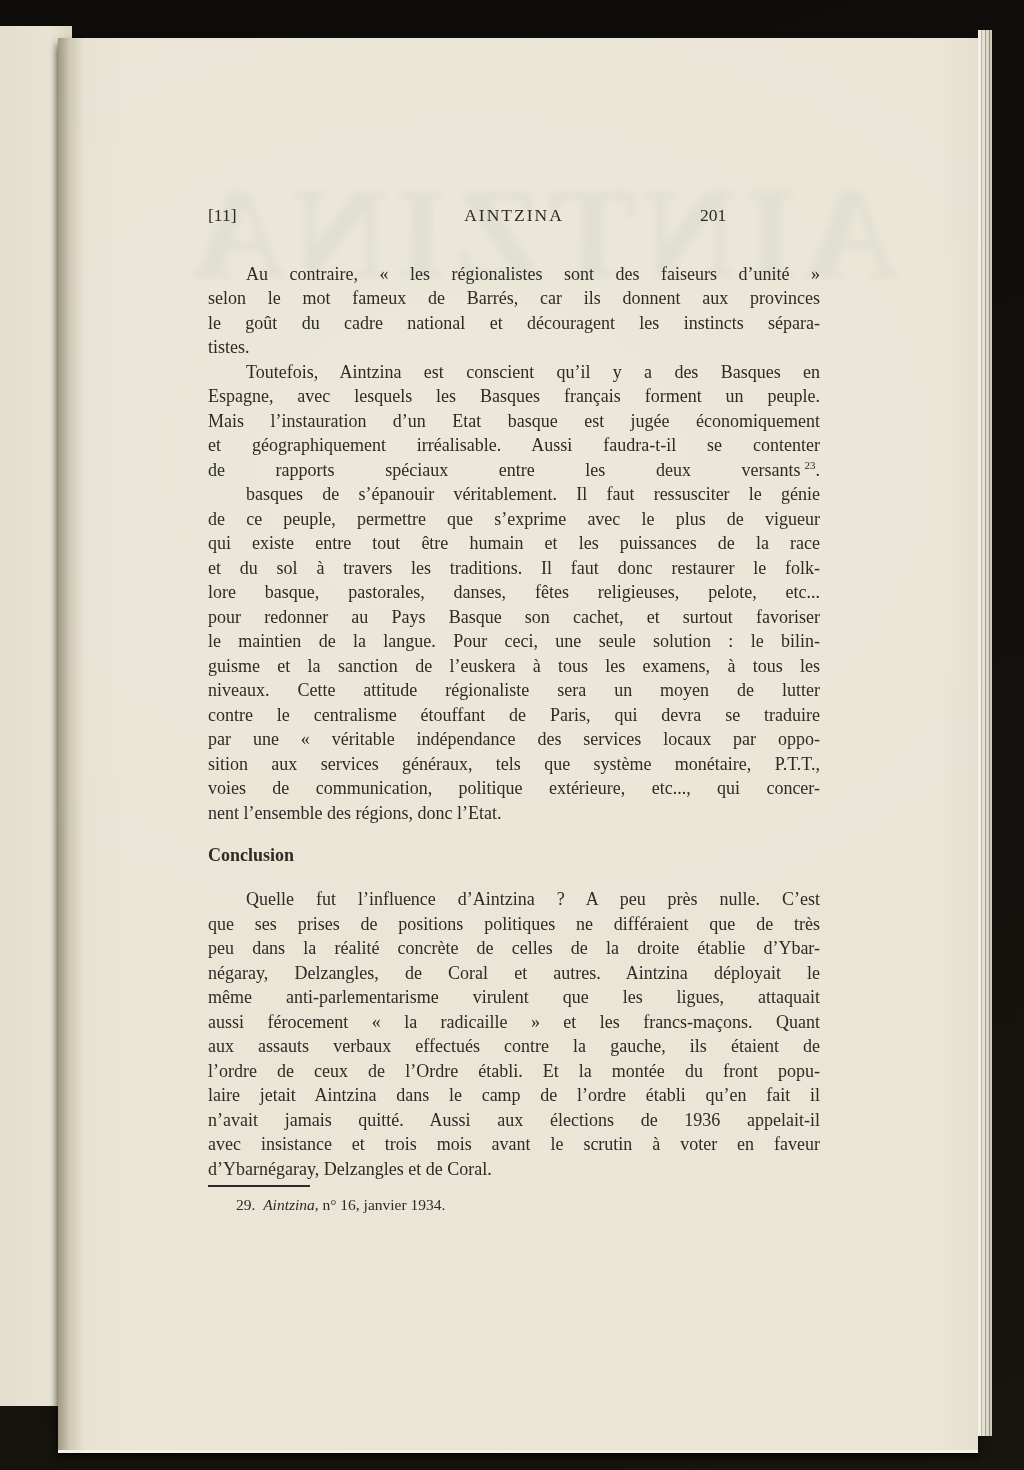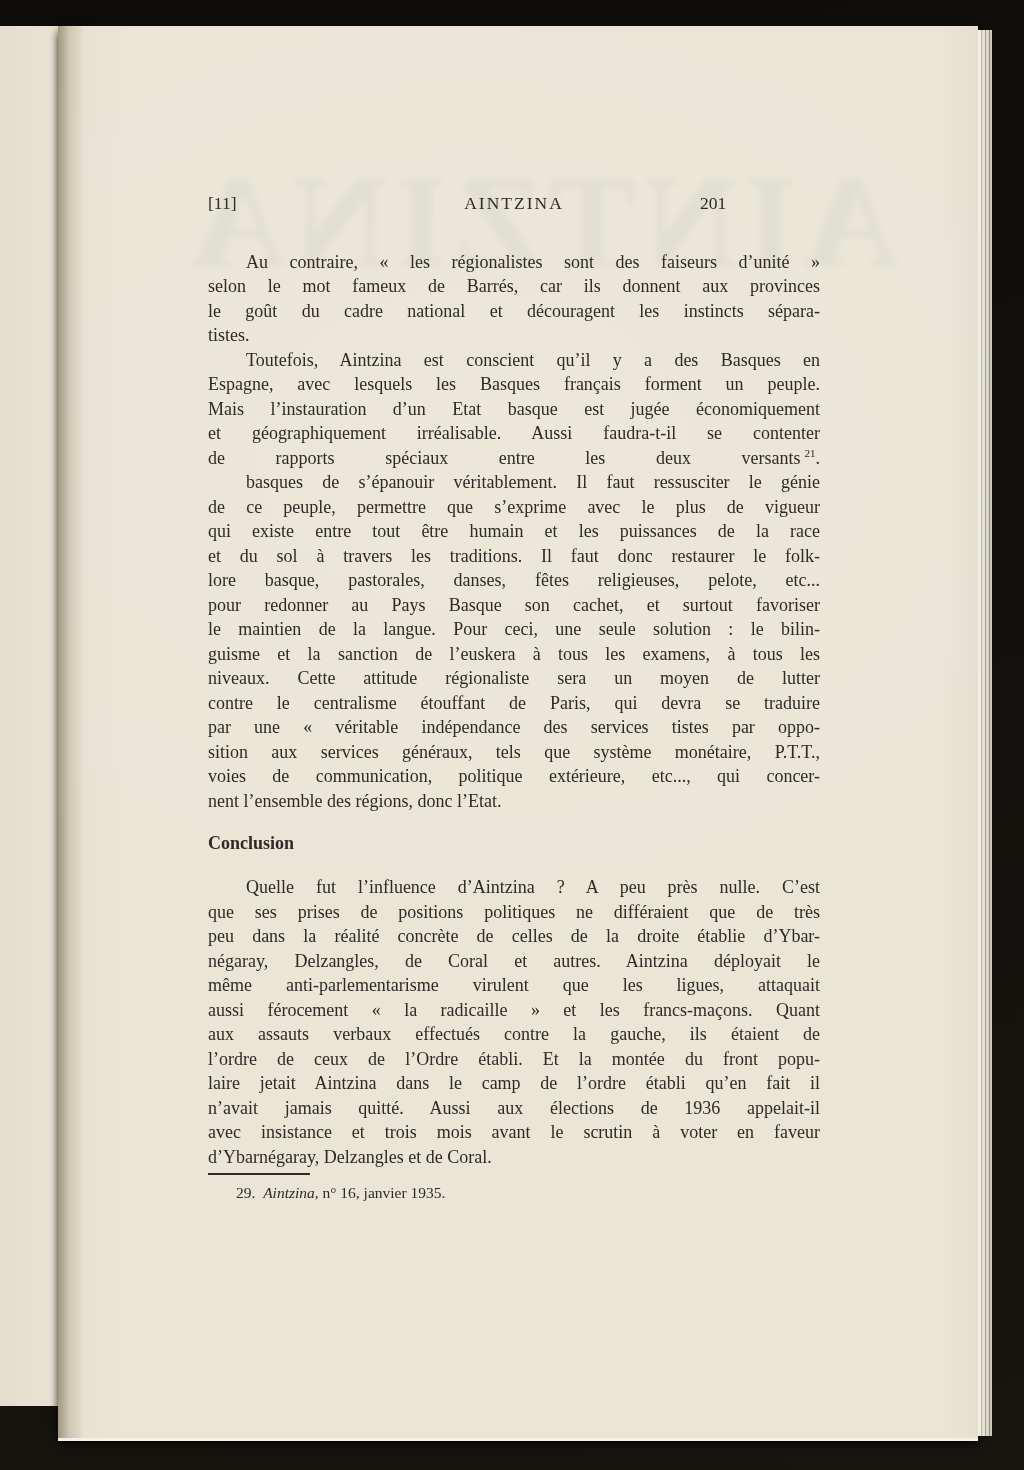--- a/index.html
+++ b/index.html
@@ -17,21 +17,21 @@
   .under-page {
     position: absolute;
     left: 0; top: 26px;
     width: 72px; height: 1380px;
     background: linear-gradient(90deg, #e3decd 0%, #e8e3d3 70%, #ddd6c2 100%);
   }
 
   
   .page {
     position: absolute;
-    left: 58px; top: 26px;
+    left: 58px; top: 38px;
     width: 920px; height: 1412px;
     background:
       radial-gradient(ellipse 1200px 900px at 45% 30%, rgba(255,255,255,0.10), rgba(0,0,0,0) 60%),
       linear-gradient(90deg, #d8d1bc 0%, #e7e2d2 3%, #eae5d5 8%, #eae5d5 96%, #e4dfcf 100%);
     box-shadow: 0 3px 0 #f3f1e7, 0 6px 8px rgba(0,0,0,0.8);
   }
 
   
   .fold-shadow {
     position: absolute;
@@ -162,37 +162,37 @@
       </div>
 
       <div class="para">
         <div class="lines keep-justified">
             <div class="line">Toutefois, Aintzina est conscient qu’il y a des Basques en</div>
             <div class="line">Espagne, avec lesquels les Basques français forment un peuple.</div>
             <div class="line">Mais l’instauration d’un Etat basque est jugée économiquement</div>
             <div class="line">et géographiquement irréalisable. Aussi faudra-t-il se contenter</div>
           </div>
         <div class="line last-line">
-          <span>de rapports spéciaux entre les deux versants</span><sup class="fnref">21</sup><span>.</span>
+          <span>de rapports spéciaux entre les deux versants</span><sup class="fnref">23</sup><span>.</span>
         </div>
       </div>
 
       <div class="para">
         <div class="lines">
             <div class="line">basques de s’épanouir véritablement. Il faut ressusciter le génie</div>
             <div class="line">de ce peuple, permettre que s’exprime avec le plus de vigueur</div>
             <div class="line">qui existe entre tout être humain et les puissances de la race</div>
             <div class="line">et du sol à travers les traditions. Il faut donc restaurer le folk-</div>
             <div class="line">lore basque, pastorales, danses, fêtes religieuses, pelote, etc...</div>
             <div class="line">pour redonner au Pays Basque son cachet, et surtout favoriser</div>
             <div class="line">le maintien de la langue. Pour ceci, une seule solution : le bilin-</div>
             <div class="line">guisme et la sanction de l’euskera à tous les examens, à tous les</div>
             <div class="line">niveaux. Cette attitude régionaliste sera un moyen de lutter</div>
             <div class="line">contre le centralisme étouffant de Paris, qui devra se traduire</div>
-            <div class="line">par une « véritable indépendance des services tistes par oppo-</div>
+            <div class="line">par une « véritable indépendance des services locaux par oppo-</div>
             <div class="line">sition aux services généraux, tels que système monétaire, P.T.T.,</div>
             <div class="line">voies de communication, politique extérieure, etc..., qui concer-</div>
             <div class="line">nent l’ensemble des régions, donc l’Etat.</div>
           </div>
       </div>
 
       <div class="section-heading">Conclusion</div>
 
       <div class="para conclusion">
         <div class="lines">
@@ -208,21 +208,21 @@
             <div class="line">n’avait jamais quitté. Aussi aux élections de 1936 appelait-il</div>
             <div class="line">avec insistance et trois mois avant le scrutin à voter en faveur</div>
             <div class="line">d’Ybarnégaray, Delzangles et de Coral.</div>
           </div>
       </div>
 
       <div class="footnote-block">
         <div class="footnote-rule"></div>
         <div class="footnote">
           <span>29.</span>&nbsp;
-          <span class="work">Aintzina</span><span>, n° 16, janvier 1935.</span>
+          <span class="work">Aintzina</span><span>, n° 16, janvier 1934.</span>
         </div>
       </div>
 
     </div>
   </div>
 
   <div class="page-stack-right"></div>
 
 </div>
 

